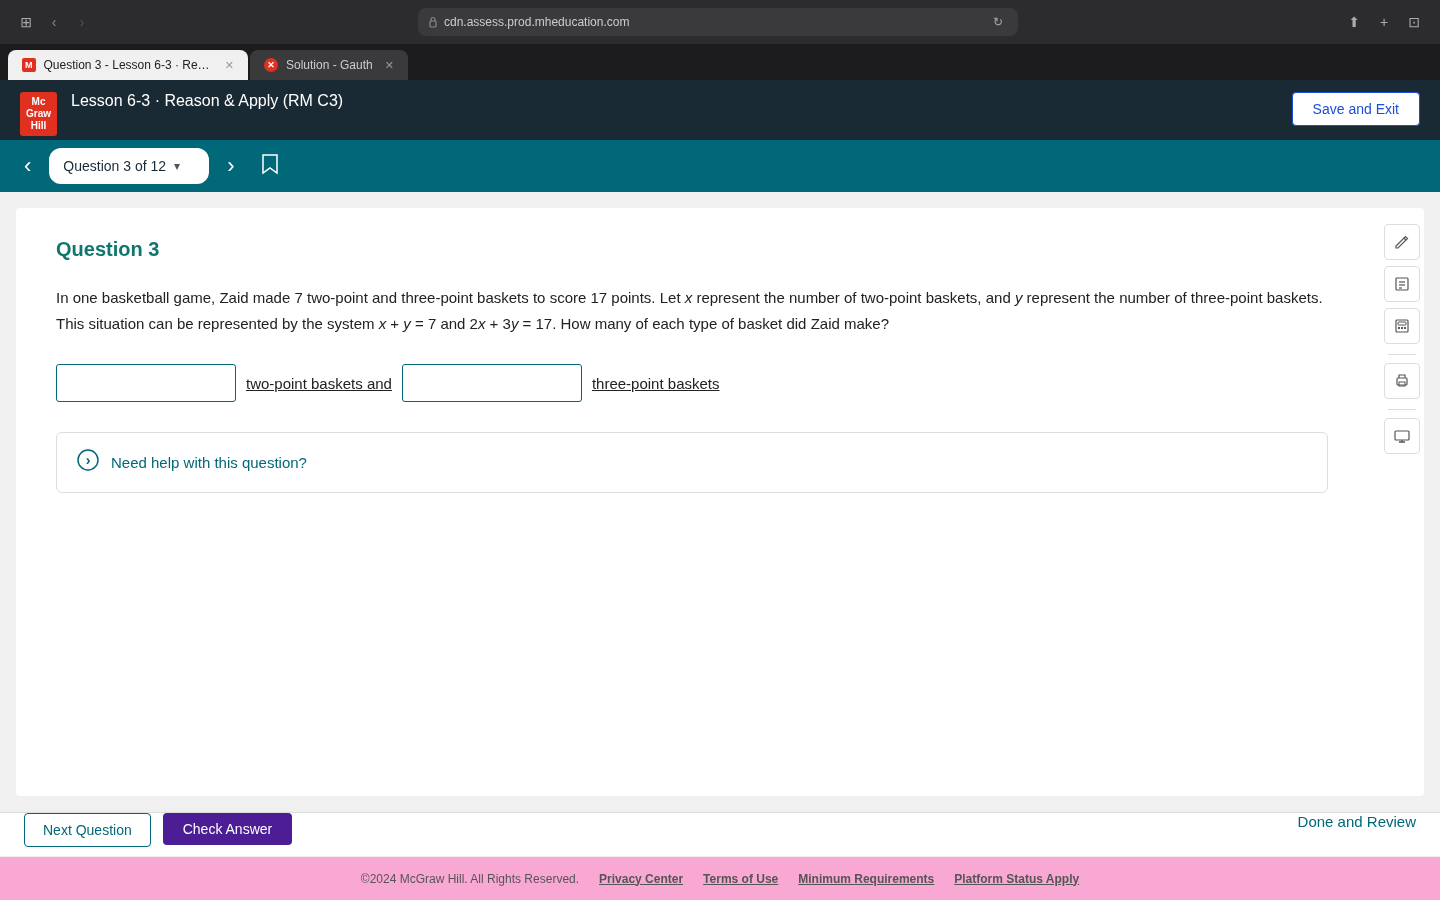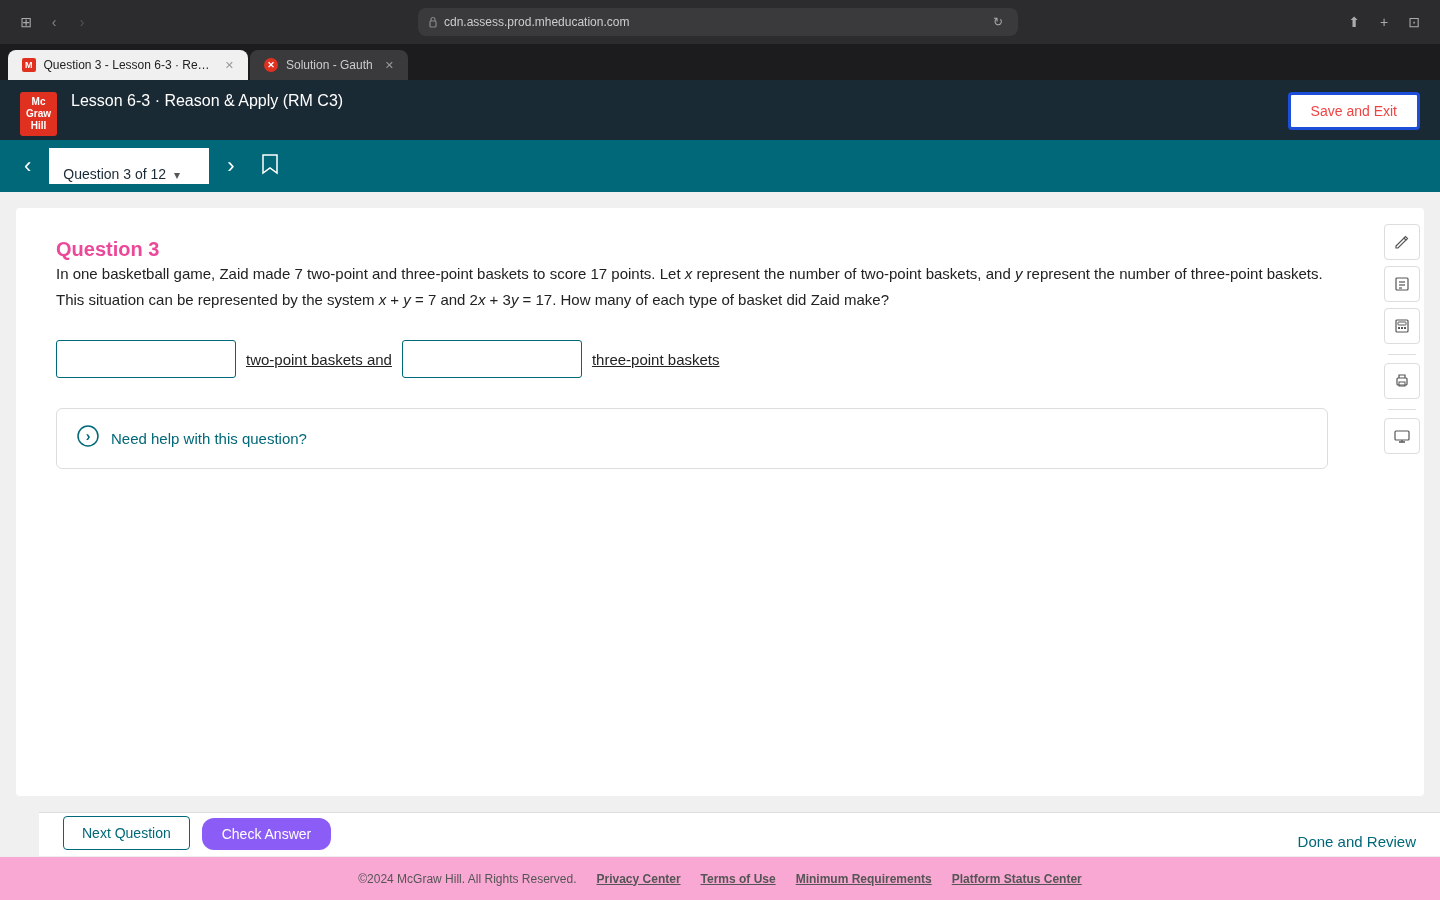--- a/index.html
+++ b/index.html
@@ -17,52 +17,52 @@
     .browser-tabs { background: #1c1c1e; height: 36px; display: flex; align-items: flex-end; padding: 0 8px; gap: 2px; }
     .browser-tab { height: 30px; padding: 0 14px; border-radius: 8px 8px 0 0; display: flex; align-items: center; gap: 8px; font-size: 12px; cursor: pointer; color: #ccc; background: #3a3a3c; max-width: 240px; }
     .browser-tab.active { background: #f0f0f0; color: #222; }
     .browser-tab-favicon { width: 14px; height: 14px; display: flex; align-items: center; justify-content: center; font-size: 10px; }
     .tab-close { margin-left: 4px; color: #999; font-size: 11px; }
 
     
     .app-header { background: #1a2a35; height: 60px; display: flex; align-items: flex-start; padding: 12px 20px; }
     .mcgraw-logo { background: #e03020; color: white; font-size: 10px; font-weight: bold; line-height: 1.2; padding: 4px 6px; border-radius: 3px; margin-right: 14px; text-align: center; }
     .app-title { color: white; font-size: 16px; font-weight: 500; flex: 1; }
-    .save-exit-btn { background: white; color: #ef4444; border: 3px solid #1d4ed8; border-radius: 4px; padding: 8px 20px; font-size: 14px; font-weight: 500; cursor: pointer; }
+    .save-exit-btn { background: white; color: #1d4ed8; border: 1px solid #1d4ed8; border-radius: 4px; padding: 8px 20px; font-size: 14px; font-weight: 500; cursor: pointer; }
 
     
     .nav-bar { background: #006878; height: 52px; display: flex; align-items: center; padding: 0 16px; gap: 10px; }
     .nav-prev-btn { background: none; border: none; color: white; cursor: pointer; font-size: 18px; padding: 4px 8px; }
-    .question-selector { background: white; border: 2px solid #fff; border-radius: 0; height: 36px; display: flex; align-items: flex-end; padding: 0 12px; gap: 8px; cursor: pointer; font-size: 14px; font-weight: 500; color: #1a2a35; min-width: 160px; }
+    .question-selector { background: white; border: 2px solid #fff; border-radius: 12px; height: 36px; display: flex; align-items: center; padding: 0 12px; gap: 8px; cursor: pointer; font-size: 14px; font-weight: 500; color: #1a2a35; min-width: 160px; }
     .question-selector .arrow { font-size: 12px; color: #555; }
     .nav-next-btn { background: none; border: none; color: white; cursor: pointer; font-size: 18px; padding: 4px 8px; }
     .bookmark-btn { background: none; border: none; color: white; cursor: pointer; font-size: 18px; padding: 4px 8px; }
 
     
     .main-wrapper { display: flex; background: #f0f0f0; min-height: calc(900px - 44px - 36px - 60px - 52px - 54px - 34px); }
     .main-content { flex: 1; padding: 30px 40px; background: white; margin: 16px 16px 16px 16px; border-radius: 4px; position: relative; }
 
-    .question-title { color: #ec4899; font-size: 20px; font-weight: 700; }
+    .question-title { color: #0f766e; font-size: 20px; font-weight: 700; margin-bottom: 24px; }
 
     .question-body { font-size: 15px; line-height: 1.7; color: #222; margin-bottom: 28px; }
     .question-body em { font-style: italic; }
 
     .answer-row { display: flex; align-items: center; gap: 10px; font-size: 15px; color: #222; margin-bottom: 20px; text-decoration: underline; }
     .answer-input { border: 1.5px solid #006878; border-radius: 3px; height: 38px; width: 180px; padding: 0 10px; font-size: 15px; outline: none; }
 
     .help-section { border: 1px solid #ddd; border-radius: 6px; padding: 16px 20px; display: flex; align-items: center; gap: 12px; cursor: pointer; background: white; }
     .help-icon { color: #006878; font-size: 20px; }
     .help-text { color: #006878; font-size: 15px; font-weight: 500; }
     .sidebar-icon-btn { width: 36px; height: 36px; background: white; border: 1px solid #ddd; border-radius: 4px; display: flex; align-items: center; justify-content: center; cursor: pointer; color: #555; font-size: 16px; margin-bottom: 2px; }
     .sidebar-divider { width: 28px; height: 1px; background: #ddd; margin: 4px 0; }
 
     
-    .bottom-bar { background: white; border-top: 1px solid #ddd; height: 54px; display: flex; align-items: flex-end; padding: 16px 24px; gap: 12px; position: fixed; bottom: 34px; left: 0; right: 0; margin-left: 39px; }
+    .bottom-bar { background: white; border-top: 1px solid #ddd; height: 54px; display: flex; align-items: flex-start; padding: 0 24px; gap: 12px; position: fixed; bottom: 34px; left: 0; right: 0; }
     .next-question-btn { background: white; color: #006878; border: 1.5px solid #006878; border-radius: 4px; padding: 8px 18px; font-size: 14px; font-weight: 500; cursor: pointer; }
-    .check-answer-btn { background: #8b5cf6; color: white; border: none; border-radius: 12px; padding: 8px 20px; font-size: 14px; font-weight: 500; cursor: pointer; }
+    .check-answer-btn { background: #4c1d95; color: white; border: none; border-radius: 4px; padding: 8px 20px; font-size: 14px; font-weight: 500; cursor: pointer; }
     .done-review-link { margin-left: auto; color: #006878; font-size: 15px; font-weight: 500; cursor: pointer; text-decoration: none; background: none; border: none; }
 
     
     .footer { background: #f9a8d4; border-top: 1px solid #eee; height: 44px; display: flex; align-items: center; justify-content: center; gap: 20px; font-size: 12px; color: #555; position: fixed; bottom: 0; left: 0; right: 0; }
     .footer a { color: #555; text-decoration: underline; cursor: pointer; font-weight: bold; }
 
     .content-area { padding-right: 56px; }
   </style>
 </head>
 <body>
@@ -200,14 +200,14 @@
   <button class="next-question-btn">Next Question</button>
   <button class="check-answer-btn">Check Answer</button>
   <button class="done-review-link">Done and Review</button>
 </div>
 
 <div class="footer">
   <span>©2024 McGraw Hill. All Rights Reserved.</span>
   <a>Privacy Center</a>
   <a>Terms of Use</a>
   <a>Minimum Requirements</a>
-  <a>Platform Status Center</a>
+  <a>Platform Status Apply</a>
 </div>
 
 </body></html>

